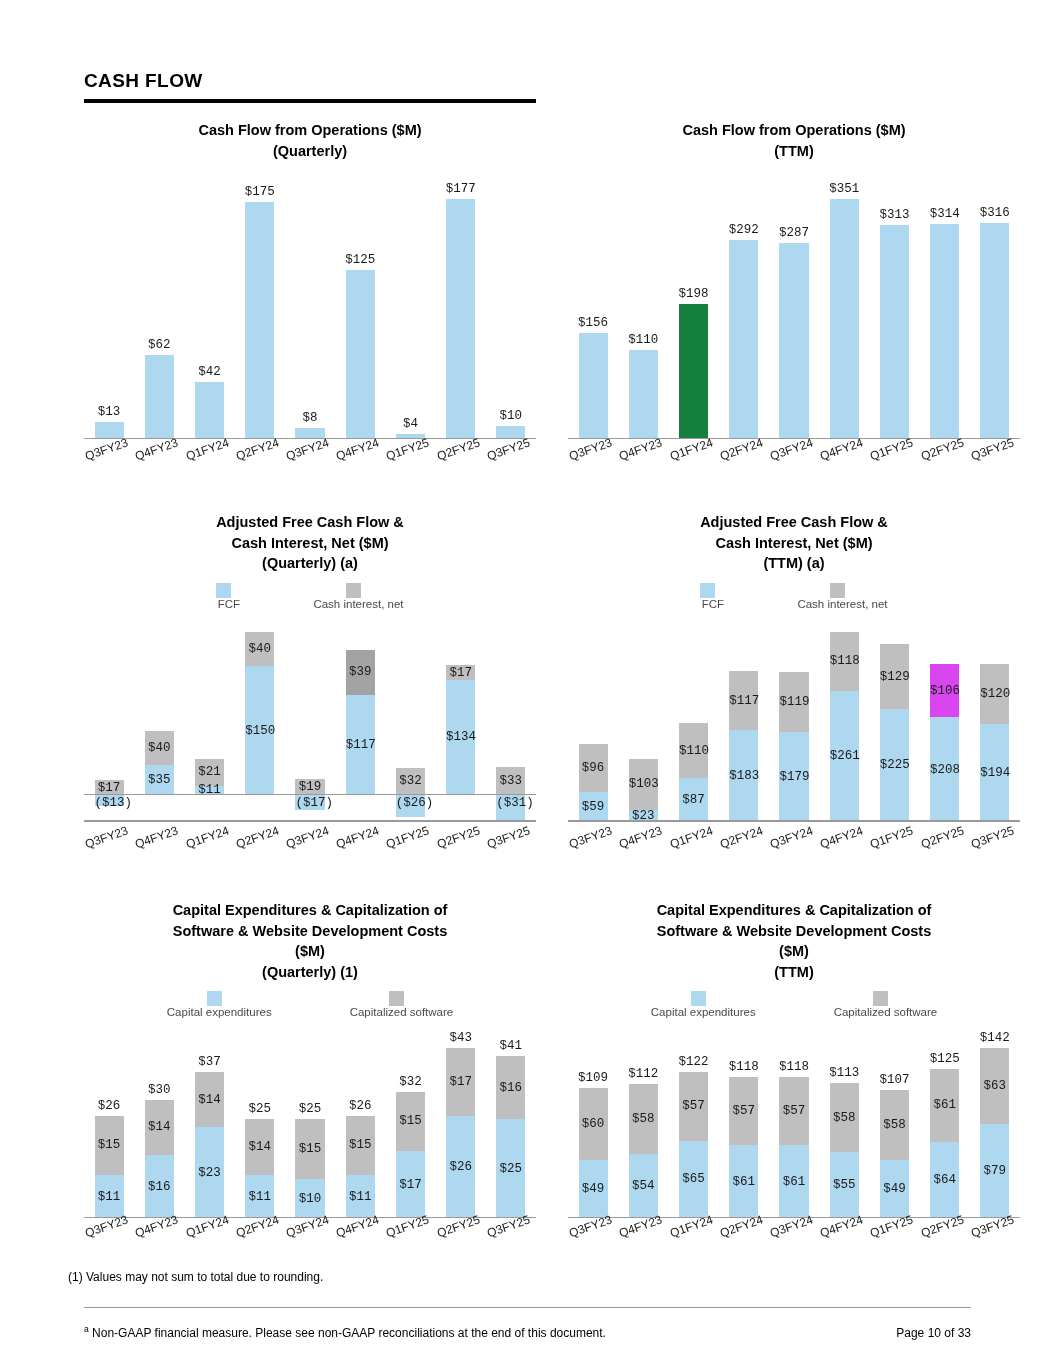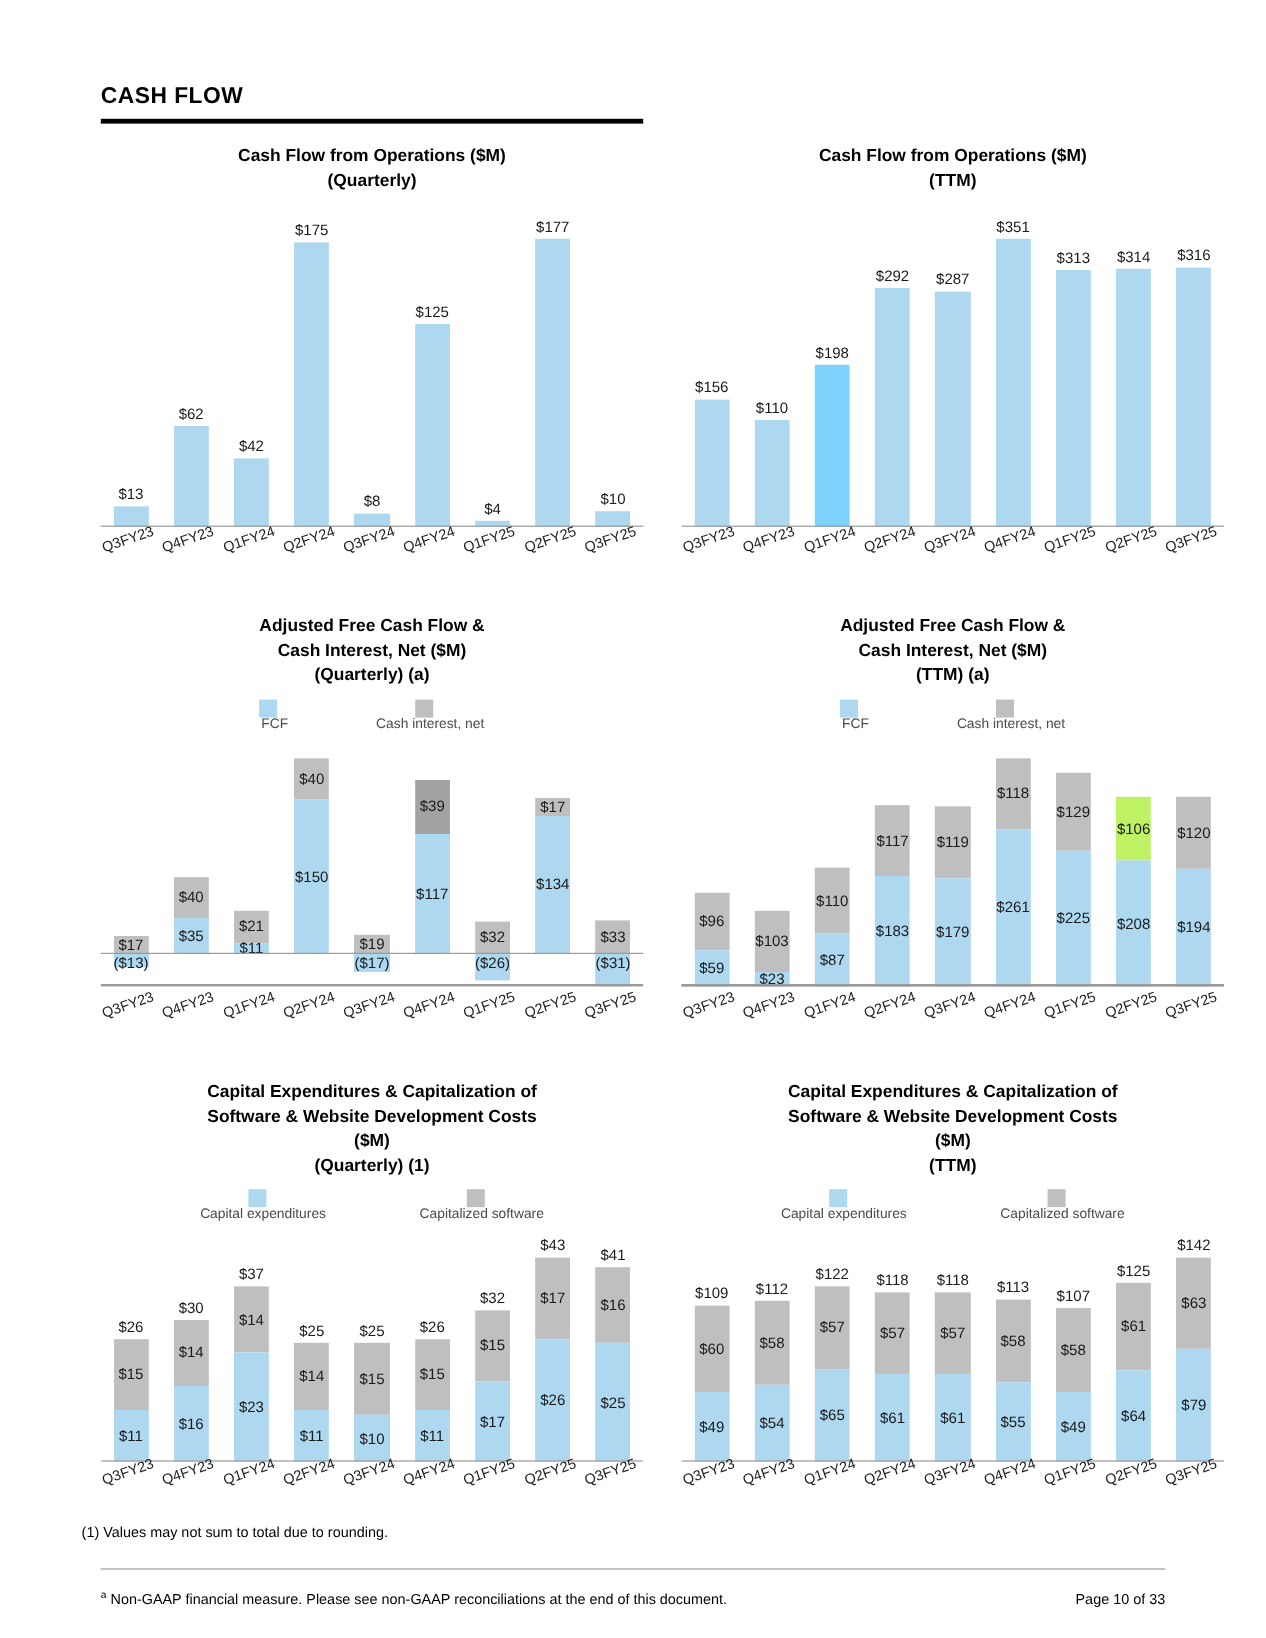--- a/index.html
+++ b/index.html
@@ -32,21 +32,21 @@
   }
   .legend .entry { display: flex; align-items: center; flex-direction: column; }
   .legend .swatch { width: 15px; height: 15px; display: inline-block; margin-right: 10px; }
   .legend .gap { display: inline-block; }
 
   
   .plot { position: relative; width: 100%; }
   .bars { position: absolute; left: 0; right: 0; top: 0; bottom: 0; display: flex;
           align-items: flex-end; justify-content: space-between; }
   .slot { position: relative; flex: 1 1 0; height: 100%; display: flex;
-          flex-direction: column; justify-content: flex-end; align-items: center; }
+          flex-direction: column; justify-content: flex-end; align-items: center; font-family: Liberation Mono, monospace; }
   .bar { width: 58%; position: relative; }
   .seg { width: 100%; position: relative; }
   .seg-label {
     position: absolute; left: 0; right: 0; top: 50%; transform: translateY(-50%);
     text-align: center; font-size: 12.5px; color: #1a1a1a; white-space: nowrap;
   }
   .top-label {
     position: absolute; left: -20px; right: -20px; bottom: 100%;
     text-align: center; font-size: 12.5px; color: #1a1a1a;
     padding-bottom: 3px; white-space: nowrap;
@@ -190,21 +190,21 @@
             <div class="bar" style="height: 106.667px; background: rgb(173, 216, 240);">
               <div class="top-label">$156</div>
             </div>
           </div>
           <div class="slot">
             <div class="bar" style="height: 88.8889px; background: rgb(173, 216, 240);">
               <div class="top-label">$110</div>
             </div>
           </div>
           <div class="slot">
-            <div class="bar" style="height: 135.385px; background: #7dd3fc;">
+            <div class="bar" style="height: 135.385px; background: #15803d;">
               <div class="top-label">$198</div>
             </div>
           </div>
           <div class="slot">
             <div class="bar" style="height: 199.658px; background: rgb(173, 216, 240);">
               <div class="top-label">$292</div>
             </div>
           </div>
           <div class="slot">
             <div class="bar" style="height: 196.239px; background: rgb(173, 216, 240);">
@@ -501,21 +501,21 @@
               <div class="seg" style="height: 64.6702px; background: rgb(191, 191, 191);">
                 <div class="seg-label">$129</div>
               </div>
               <div class="seg" style="height: 112.797px; background: rgb(173, 216, 240);">
                 <div class="seg-label">$225</div>
               </div>
             </div>
           </div>
           <div class="slot">
             <div class="bar">
-              <div class="seg" style="height: 53.1398px; background: #bef264;">
+              <div class="seg" style="height: 53.1398px; background: #d946ef;">
                 <div class="seg-label">$106</div>
               </div>
               <div class="seg" style="height: 104.274px; background: rgb(173, 216, 240);">
                 <div class="seg-label">$208</div>
               </div>
             </div>
           </div>
           <div class="slot">
             <div class="bar">
               <div class="seg" style="height: 60.1583px; background: rgb(191, 191, 191);">

